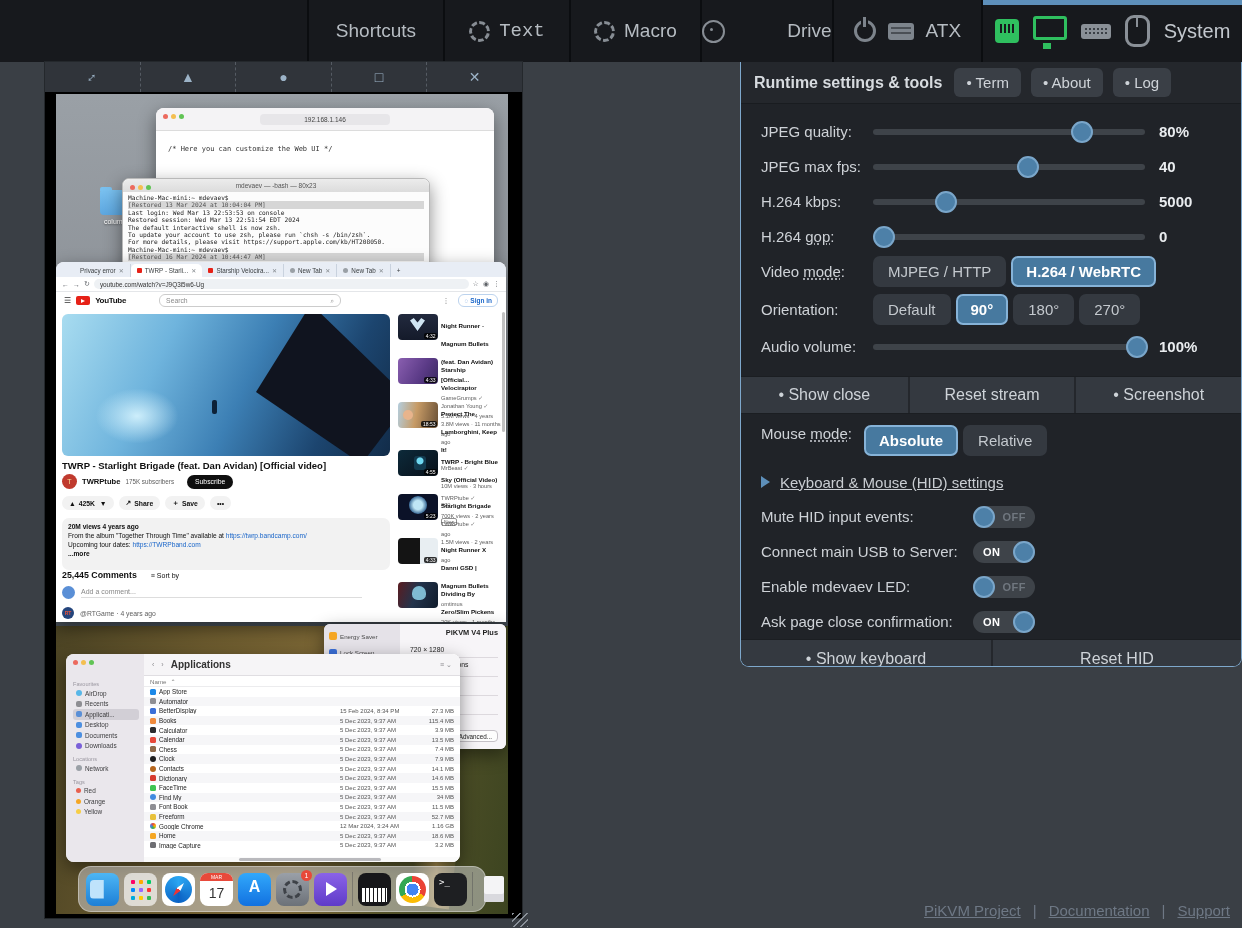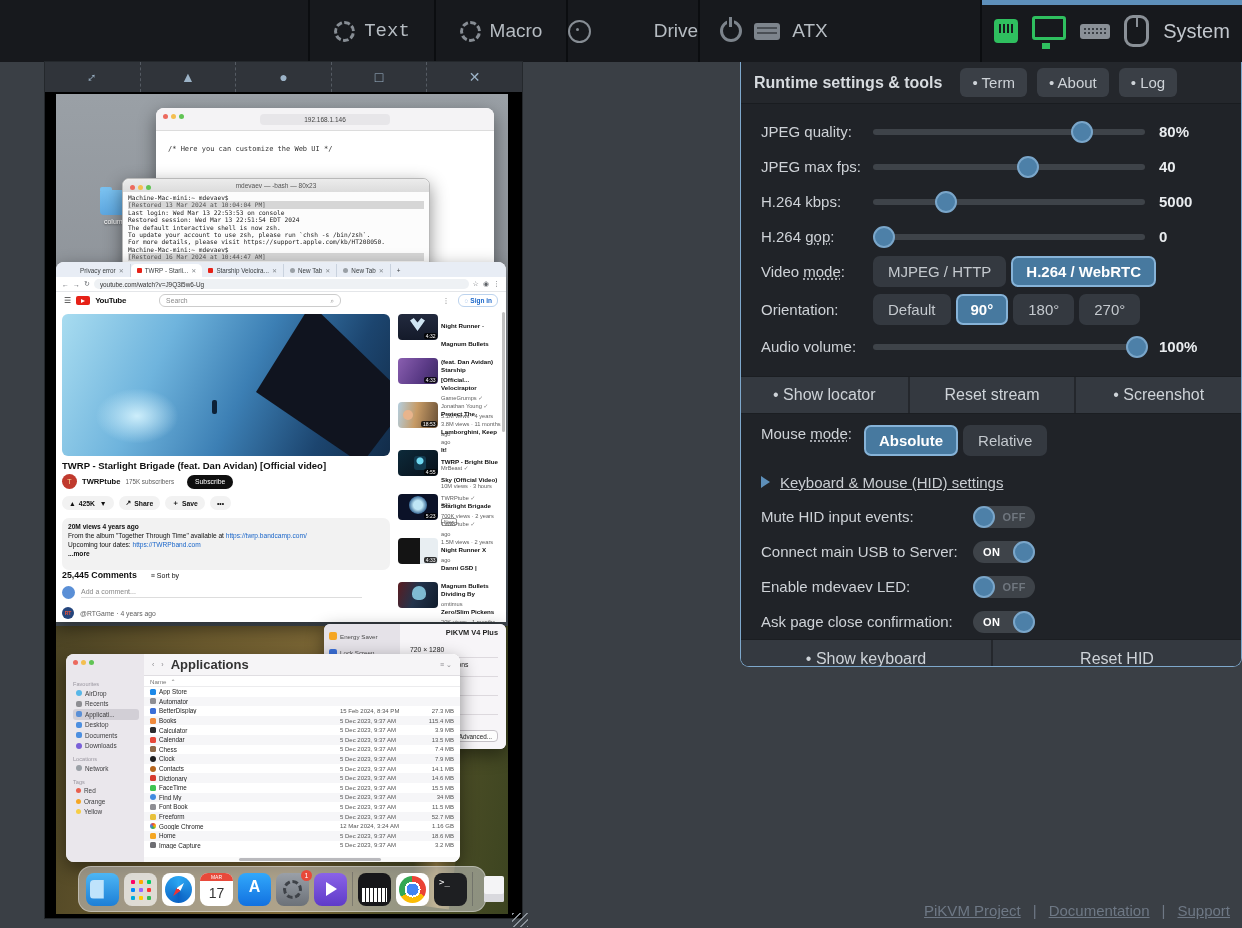--- a/index.html
+++ b/index.html
@@ -126,21 +126,21 @@
   
   .finder{left:10px;top:560px;width:394px;height:208px;border-radius:8px;overflow:hidden;display:flex;}
   .fin-side{width:78px;background:rgba(233,230,235,.97);padding:24px 5px 0 7px;box-sizing:border-box;position:relative;}
   .fhdr{font-size:5.6px;color:#9a97a0;margin:3px 0 1px;}
   .fit{display:flex;align-items:center;gap:3px;font-size:6.4px;color:#3c3c3e;height:10.5px;border-radius:3px;padding:0 3px;white-space:nowrap;overflow:hidden;}
   .fit.sel{background:#d2cfd6;}
   .fico{width:6px;height:6px;border-radius:2px;background:#4d8fe0;flex:none;}
   .tagdot{width:5px;height:5px;border-radius:50%;flex:none;}
   .fin-main{flex:1;background:#fff;display:flex;flex-direction:column;}
   .fin-tb{height:21px;background:#f6f5f7;border-bottom:1px solid #e0dee2;display:flex;align-items:center;gap:7px;padding:0 8px;font-size:7px;color:#8a8a8e;}
-  .fin-title{font-size:13px;font-weight:bold;color:#333;}
+  .fin-title{font-size:10px;font-weight:bold;color:#333;}
   .fin-col{height:10px;border-bottom:1px solid #ececee;display:flex;align-items:center;font-size:6.2px;color:#777;padding:0 6px;}
   .frows{flex:1;overflow:hidden;}
   .frow{display:flex;align-items:center;height:9.6px;padding:0 6px;font-size:6.3px;color:#222;}
   .frow:nth-child(even){background:#f6f6f8;}
   .frow .fi{width:6px;height:6px;border-radius:1.5px;margin-right:3px;flex:none;}
   .frow .nm{flex:1;white-space:nowrap;overflow:hidden;}
   .frow .dt{width:78px;font-size:6px;color:#555;}
   .frow .sz{width:36px;text-align:right;font-size:6px;color:#555;}
   .fin-scroll{height:5px;background:#fafafa;position:relative;}
   .fin-scroll i{position:absolute;left:30%;width:45%;top:1px;height:3px;background:#b9b9bd;border-radius:2px;}
@@ -171,21 +171,21 @@
   .dk-chrome{background:#fff;}
   .dk-chrome:after{content:"";position:absolute;left:3px;top:3px;width:27px;height:27px;border-radius:50%;background:radial-gradient(circle,#4285f4 0 6px,#fff 6px 8px,transparent 8px),conic-gradient(#ea4335 0 33%,#fbbc05 0 66%,#34a853 0 100%);}
   .dk-term{background:#1e1f22;}
   .dk-term:after{content:">_";position:absolute;left:5px;top:4px;color:#fff;font-size:9px;font-family:"DejaVu Sans Mono",monospace;}
   .dk-doc{background:transparent;}
   .dk-doc:after{content:"";position:absolute;left:6px;top:3px;width:20px;height:26px;background:#f4f4f6;border-radius:2px;box-shadow:inset 0 -8px 0 #d9d9de;}
 
   
   .panel{position:absolute;left:740px;top:62px;width:502px;height:605px;box-sizing:border-box;border:1px solid #7ea8cc;border-top:none;border-radius:0 0 9px 9px;overflow:hidden;display:flex;flex-direction:column;background:#202328;}
   .p-head{height:41px;flex:none;background:#24272c;border-bottom:1px solid #191c20;display:flex;align-items:center;gap:10px;padding:0 13px;}
-  .p-title{font-weight:bold;font-size:16px;color:#d7dbdf;margin-right:8px;}
+  .p-title{font-weight:bold;font-size:16px;color:#d7dbdf;margin-right:2px;}
   .p-chip{background:#3a3f46;border-radius:6px;color:#ced3d8;font-size:15px;padding:6px 12px;cursor:default;}
   .p-settings{flex:none;padding:10px 20px 12px 20px;}
   .srow{height:35px;display:flex;align-items:center;}
   .srow .lb{width:112px;font-size:15px;color:#ced2d7;flex:none;}
   .srow .lb u{text-decoration:underline dotted;text-underline-offset:2px;}
   .sl-track{flex:1;height:6px;background:#3e4349;border-radius:3px;position:relative;}
   .sl-thumb{position:absolute;top:50%;transform:translate(-50%,-50%);width:22px;height:22px;border-radius:50%;background:#4d80a8;border:2px solid #7aa6ca;box-sizing:border-box;}
   .srow .val{width:62px;margin-left:14px;font-size:15px;font-weight:bold;color:#e9ecef;flex:none;}
   .seg{display:inline-flex;align-items:center;justify-content:center;background:#343940;border:2px solid transparent;border-radius:7px;color:#c4c9ce;font-size:15px;padding:5px 13px;margin-right:5px;cursor:default;}
   .seg.sel{background:#47799f;border-color:#86b3d8;color:#fff;font-weight:bold;}
@@ -216,20 +216,23 @@
   .footer{position:absolute;right:12px;bottom:9px;font-size:15px;color:#6e7885;display:flex;gap:12px;align-items:center;}
   .footer a{color:#6e7885;text-decoration:underline;cursor:pointer;}
 </style>
 </head>
 <body>
 
 <div class="app">
 
   <div class="nav">
     <div class="nav-spacer"></div>
+    <div class="nav-item" style="width:135px;">
+      <span class="lbl">Shortcuts</span>
+    </div>
     <div class="nav-item" style="width:124px;font-family:Liberation Mono, monospace;">
       <span class="gear"></span>
       <span class="lbl">Text</span>
     </div>
     <div class="nav-item" style="width:130px;">
       <span class="gear"></span>
       <span class="lbl">Macro</span>
     </div>
     <div class="nav-item" style="width:130px;justify-content:space-between;">
       <span class="drive-ic"></span>
@@ -740,21 +743,21 @@
       <div class="srow">
         <span class="lb">Audio volume:</span>
         <span class="sl-track">
             <span class="sl-thumb" style="left:97%"></span>
           </span>
         <span class="val">100%</span>
       </div>
     </div>
 
     <div class="p-strbtns">
-      <span class="bt">• Show locator</span>
+      <span class="bt">• Show close</span>
       <span class="bt">Reset stream</span>
       <span class="bt">• Screenshot</span>
     </div>
 
     <div class="p-mouse">
       <div class="mrow">
         <span class="lb"><span>Mouse </span><u>mode</u><span>:</span></span>
         <span class="seg sel">Absolute</span>
         <span class="seg">Relative</span>
       </div>

